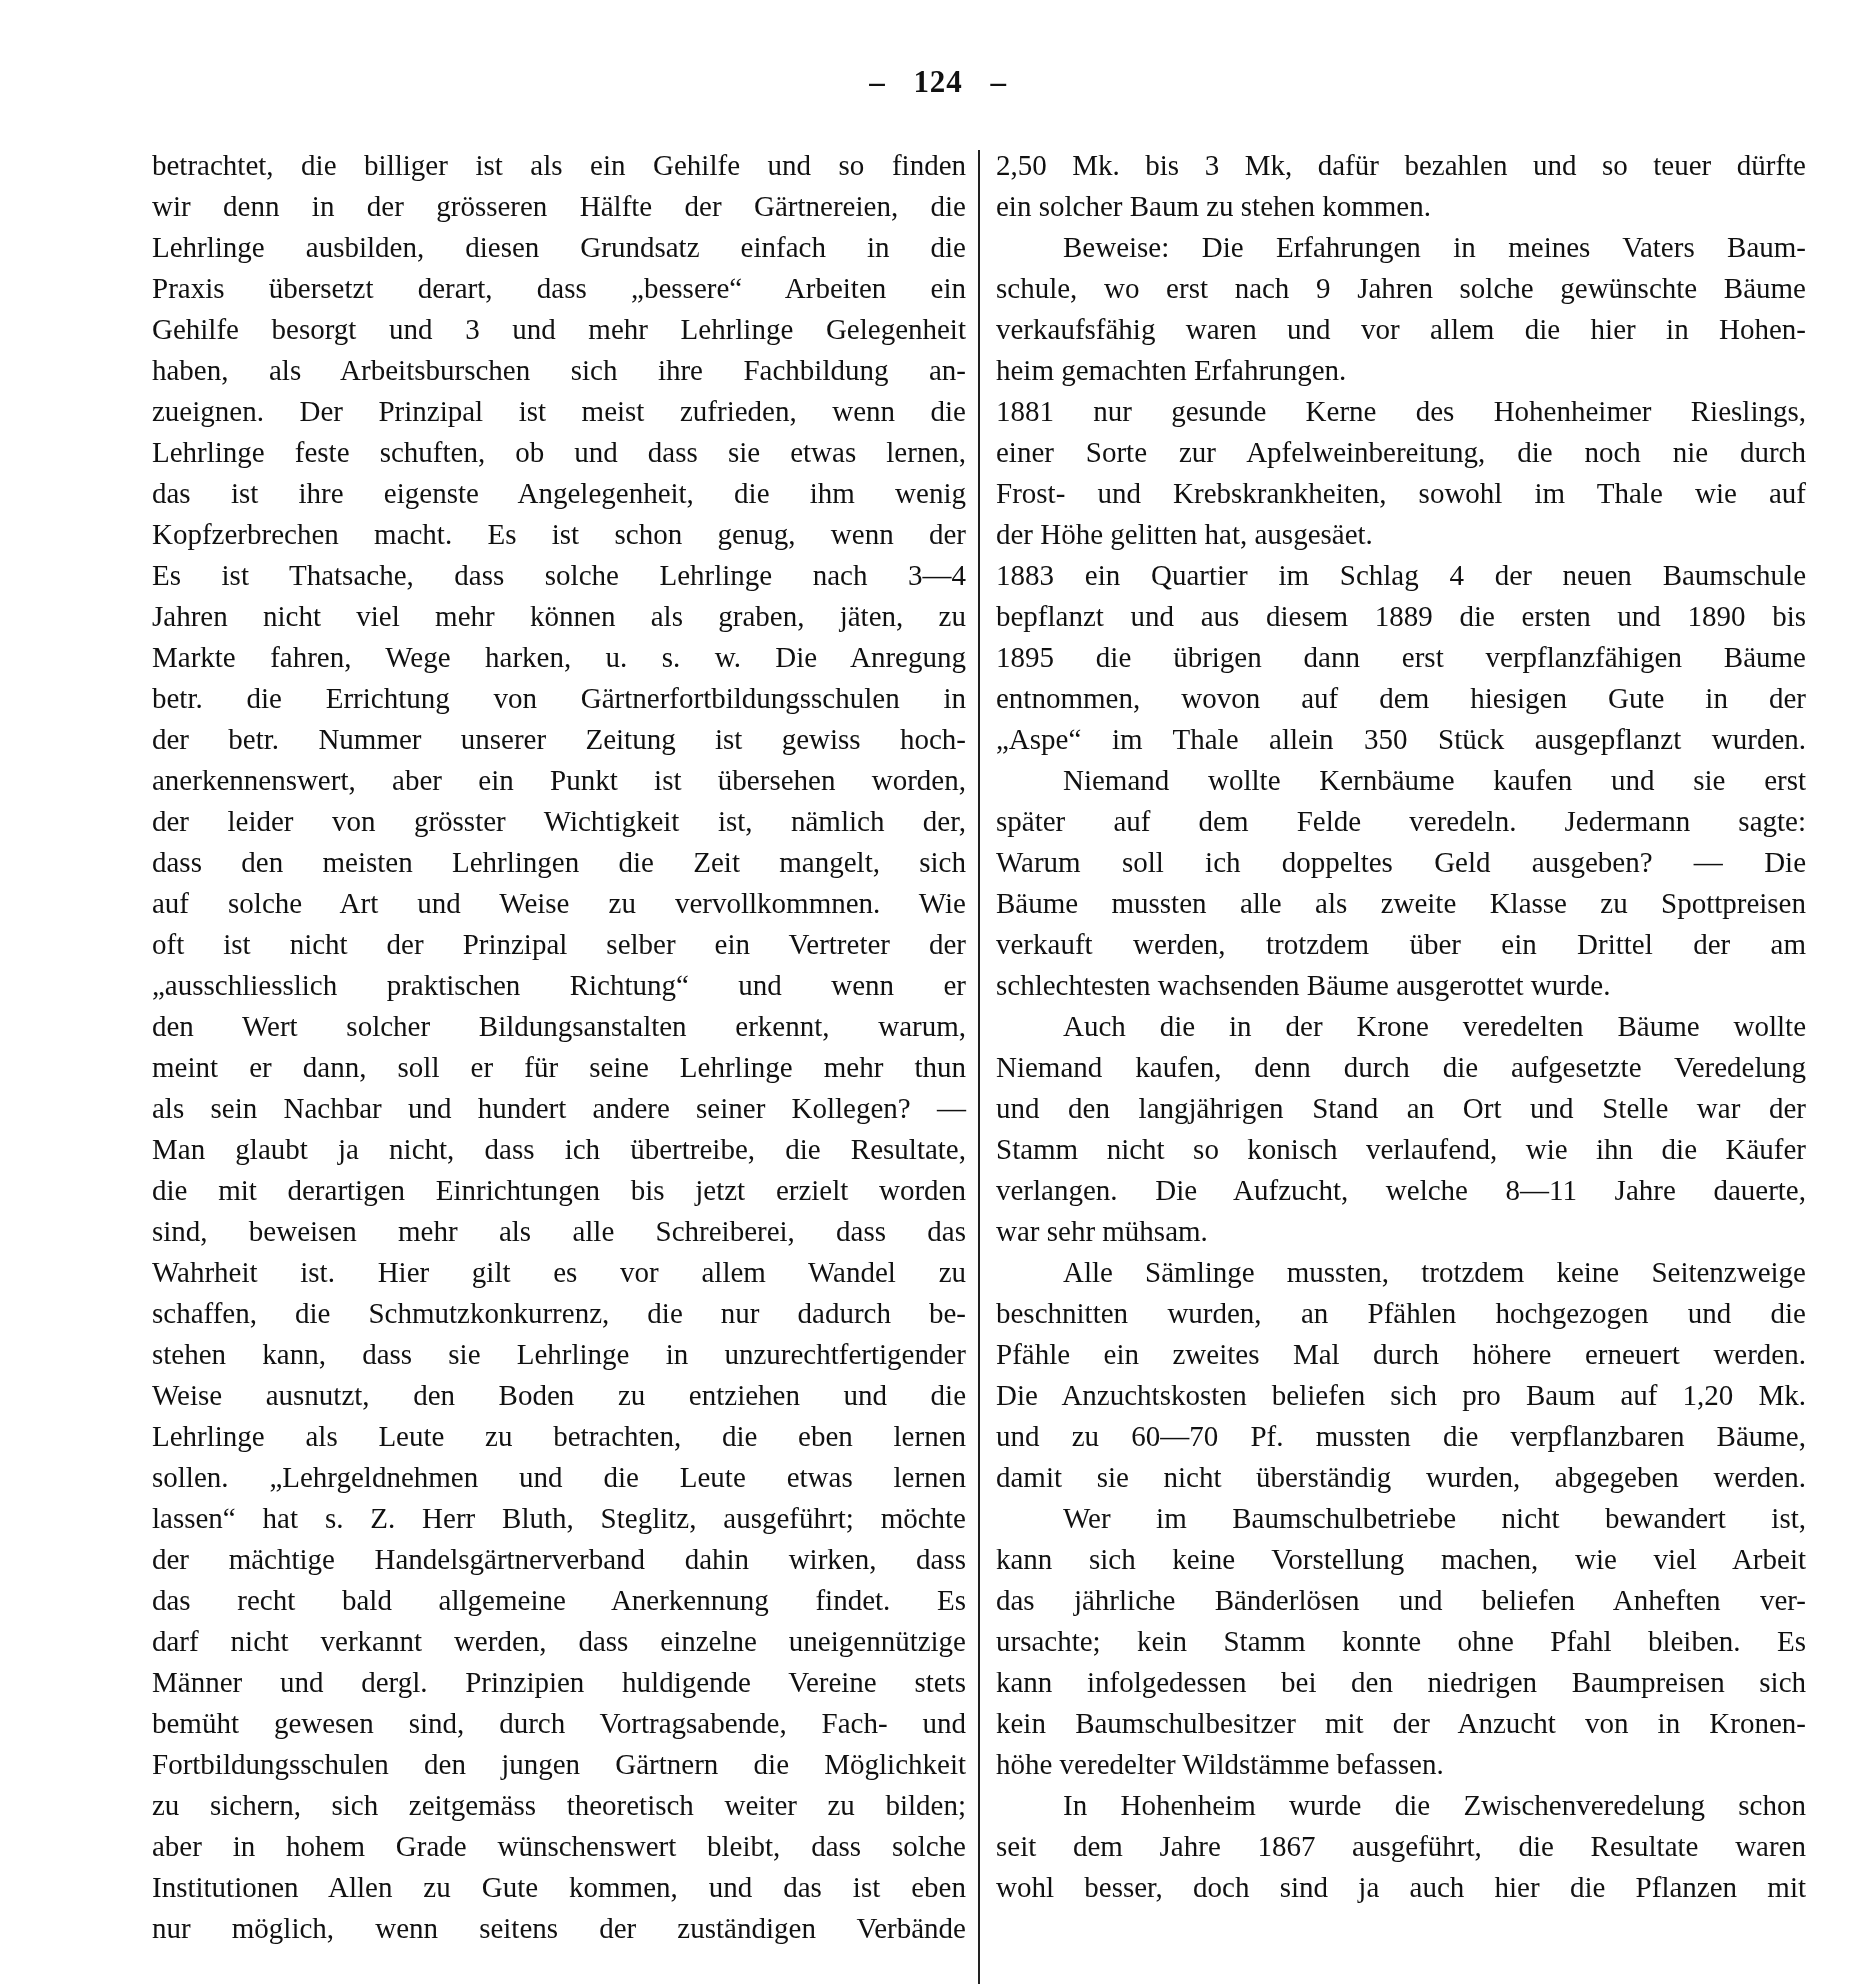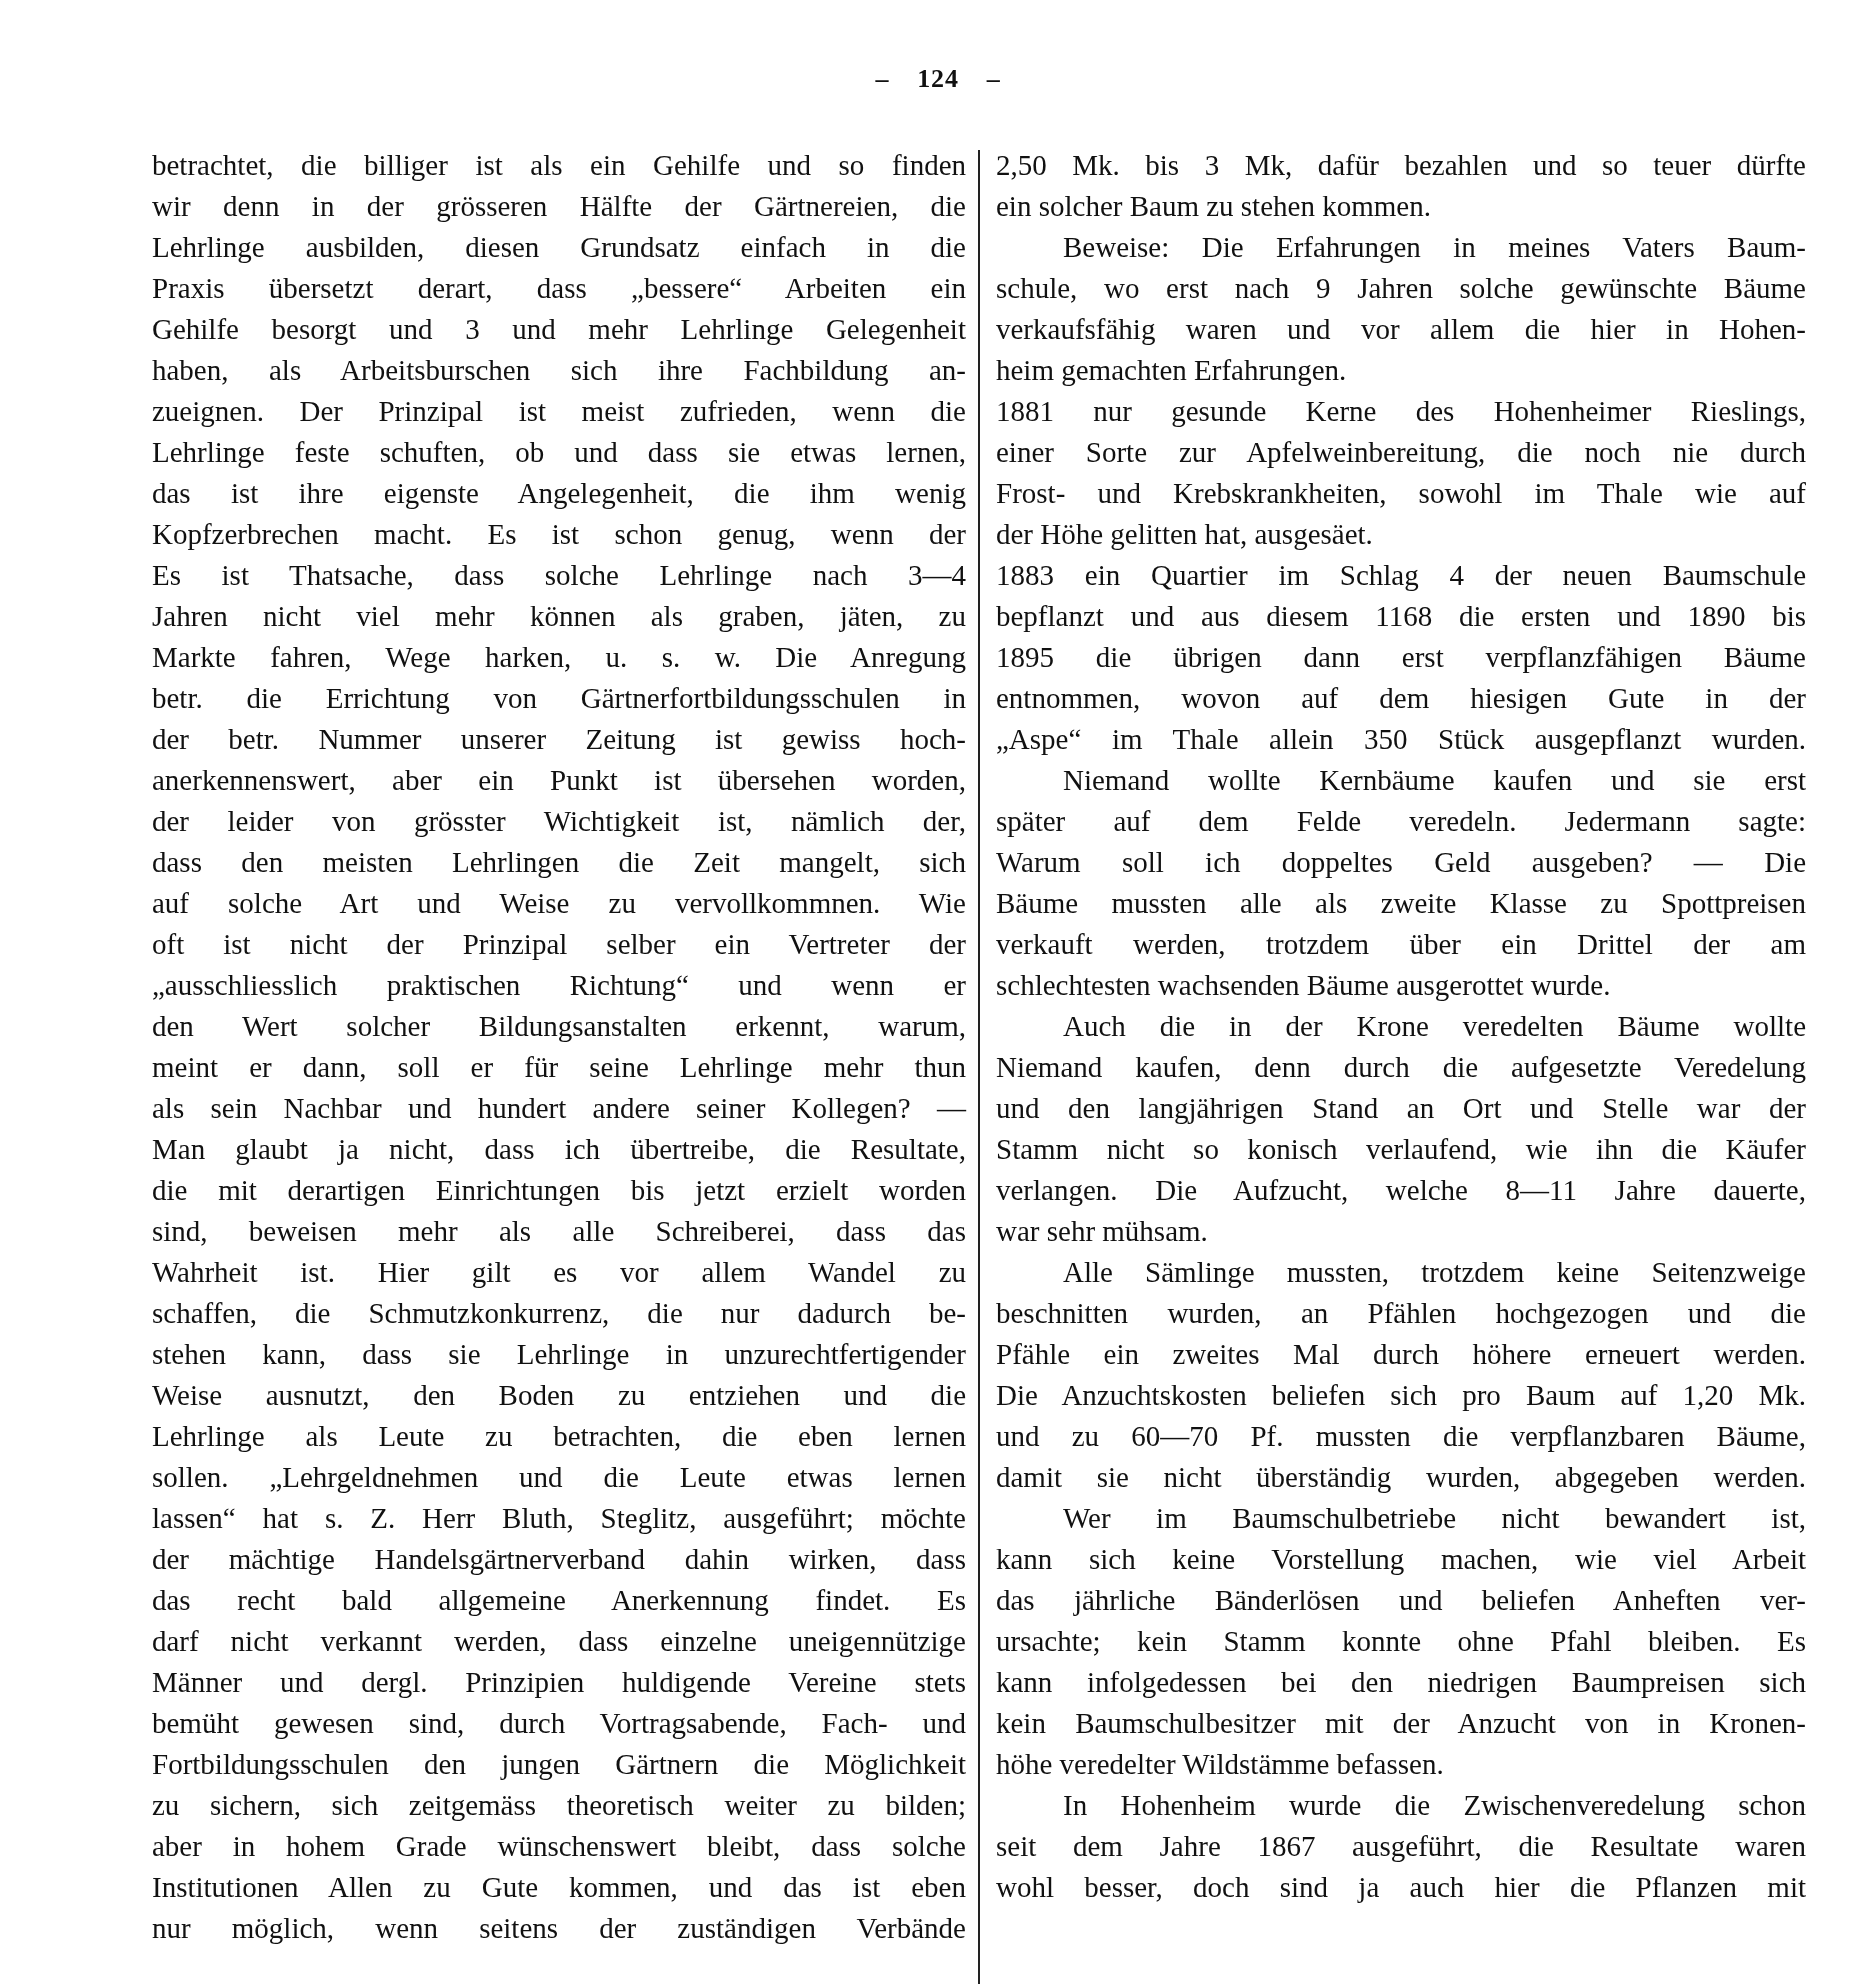--- a/index.html
+++ b/index.html
@@ -1,19 +1,19 @@
 <!DOCTYPE html>
 <html style="font-size:6.4px"><head>
 <meta charset="utf-8">
 <style>
   html, body { margin:0; padding:0; background:#ffffff; }
   body { width:1876px; height:2626px; position:relative; overflow:hidden;
          font-family:"Liberation Serif","DejaVu Serif",serif; color:#111; }
   .pagenum { position:absolute; top:64px; left:0; width:1876px; text-align:center;
-             font-size:26px; font-weight:bold; letter-spacing:0.8px; }
+             font-size:31px; font-weight:bold; letter-spacing:0.8px; }
   .pagenum .dash { display:inline-block; margin:0 28px; }
   .col { position:absolute; top:145px; font-size:29px; line-height:41px; text-align:justify;
          hyphens:manual; }
   .col.left { left:152px; width:814px; }
   .col.right { left:996px; width:810px; }
   .divider { position:absolute; left:978px; top:150px; width:1.6px; height:2330px; background:#222; }
   .line { display:block; text-align:justify; text-align-last:justify; white-space:nowrap; height:41px; overflow:visible; }
   .line.last { text-align-last:left; }
   .line.indent { padding-left:67px; }
 </style>
@@ -82,21 +82,21 @@
       <span class="line last">ein solcher Baum zu stehen kommen.</span>
       <span class="line indent">Beweise: Die Erfahrungen in meines Vaters Baum-</span>
       <span class="line">schule, wo erst nach 9 Jahren solche gewünschte Bäume</span>
       <span class="line">verkaufsfähig waren und vor allem die hier in Hohen-</span>
       <span class="line last">heim gemachten Erfahrungen.</span>
       <span class="line">1881 nur gesunde Kerne des Hohenheimer Rieslings,</span>
       <span class="line">einer Sorte zur Apfelweinbereitung, die noch nie durch</span>
       <span class="line">Frost- und Krebskrankheiten, sowohl im Thale wie auf</span>
       <span class="line last">der Höhe gelitten hat, ausgesäet.</span>
       <span class="line">1883 ein Quartier im Schlag 4 der neuen Baumschule</span>
-      <span class="line">bepflanzt und aus diesem 1168 die ersten und 1890 bis</span>
+      <span class="line">bepflanzt und aus diesem 1889 die ersten und 1890 bis</span>
       <span class="line">1895 die übrigen dann erst verpflanzfähigen Bäume</span>
       <span class="line">entnommen, wovon auf dem hiesigen Gute in der</span>
       <span class="line">„Aspe“ im Thale allein 350 Stück ausgepflanzt wurden.</span>
       <span class="line indent">Niemand wollte Kernbäume kaufen und sie erst</span>
       <span class="line">später auf dem Felde veredeln. Jedermann sagte:</span>
       <span class="line">Warum soll ich doppeltes Geld ausgeben? — Die</span>
       <span class="line">Bäume mussten alle als zweite Klasse zu Spottpreisen</span>
       <span class="line">verkauft werden, trotzdem über ein Drittel der am</span>
       <span class="line last">schlechtesten wachsenden Bäume ausgerottet wurde.</span>
       <span class="line indent">Auch die in der Krone veredelten Bäume wollte</span>

